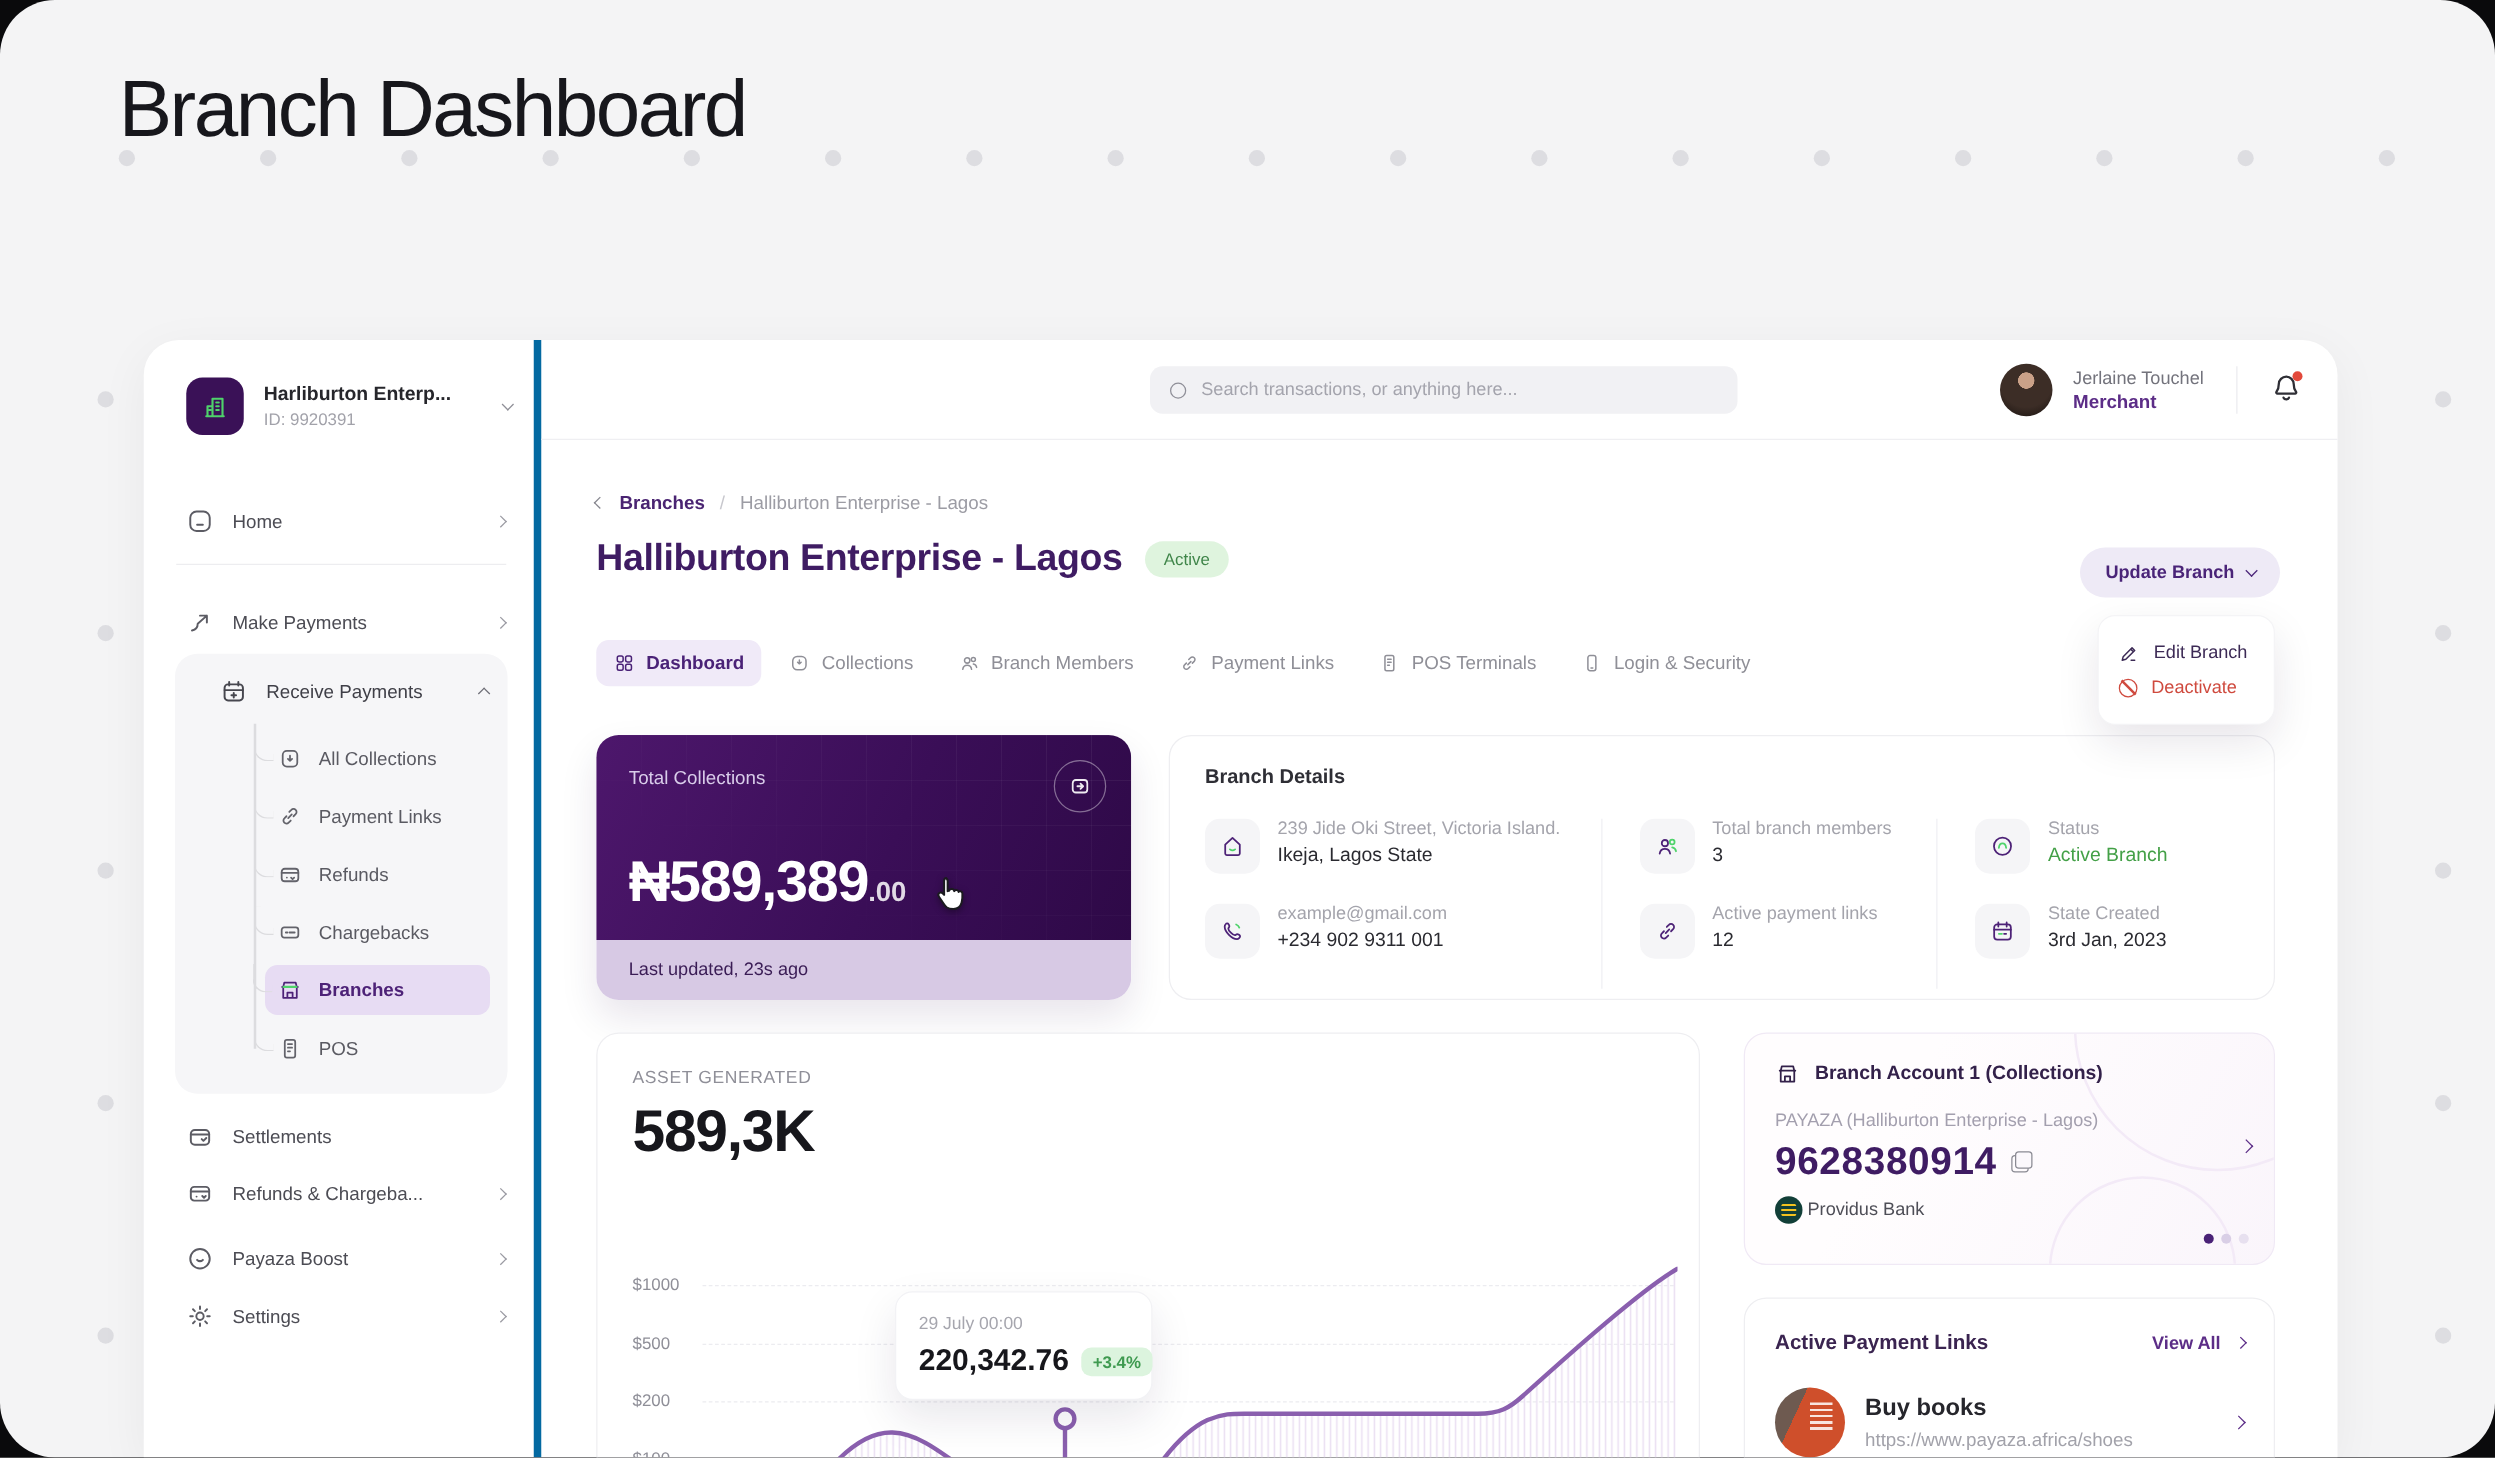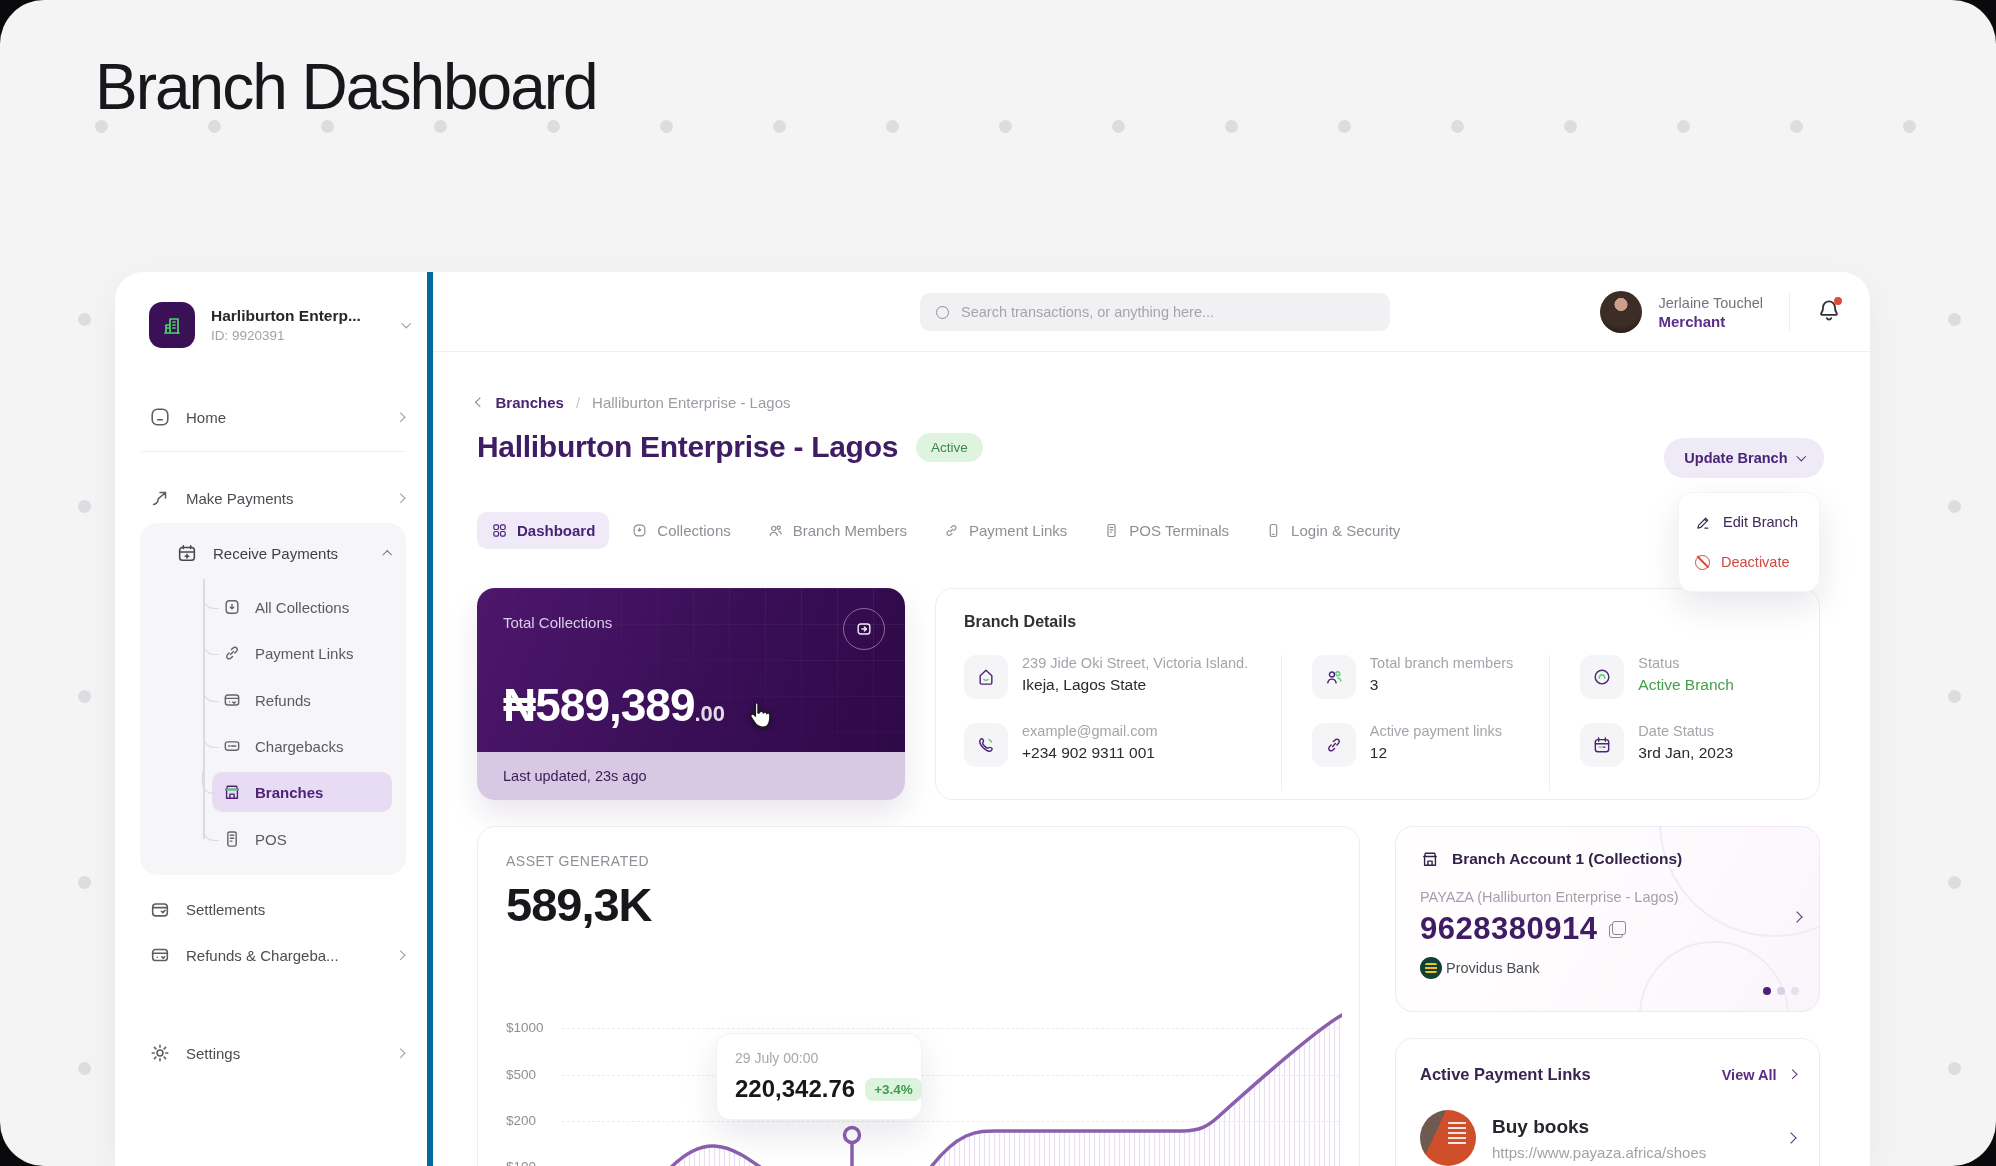--- a/index.html
+++ b/index.html
@@ -297,20 +297,28 @@
         <span>Settlements</span>
       </div>
       <div class="srow" style="top:663px">
         <svg class="ic" width="22" height="22" viewBox="0 0 24 24" style="color:#5c5c64">
             <rect x="4" y="6" width="16" height="12" rx="3"></rect>
             <path d="M4 10h16M9 14.5h.01M14 14l1.5 1.5 1.5-1.5"></path>
           </svg>
         <span>Refunds &amp; Chargeba...</span>
         <span class="chev r sm"></span>
       </div>
+      <div class="srow" style="top:715px">
+        <svg class="ic" width="22" height="22" viewBox="0 0 24 24" style="color:#5c5c64">
+            <rect x="3.5" y="3.5" width="17" height="17" rx="8.5"></rect>
+            <path d="M9.5 13c1.4 1.2 3.6 1.2 5 0"></path>
+          </svg>
+        <span>Payaza Boost</span>
+        <span class="chev r sm"></span>
+      </div>
       <div class="srow" style="top:761px">
         <svg class="ic" width="22" height="22" viewBox="0 0 24 24" style="color:#5c5c64">
             <circle cx="12" cy="12" r="3.2"></circle>
             <path d="M12 3.5v2.2M12 18.3v2.2M3.5 12h2.2M18.3 12h2.2M5.9 5.9l1.6 1.6M16.5 16.5l1.6 1.6M18.1 5.9l-1.6 1.6M7.5 16.5l-1.6 1.6"></path>
           </svg>
         <span>Settings</span>
         <span class="chev r sm"></span>
       </div>
     </div>
 
@@ -354,21 +362,21 @@
         <span class="chev d sm"></span>
       </button>
 
       <div class="dropdown">
         <div class="dd-row dd-edit">
           <svg class="ic" width="17" height="17" viewBox="0 0 24 24" style="color:#3c2a55">
               <path d="M4 20l1-4L15 6l3 3L8 19l-4 1zM13.5 7.5l3 3M14 20h4"></path>
             </svg>
           <span>Edit Branch</span>
         </div>
-        <div class="dd-row dd-deactivate" style="margin-top:12px">
+        <div class="dd-row dd-deactivate" style="margin-top:0">
           <span class="block-ic"></span>
           <span>Deactivate</span>
         </div>
       </div>
 
       <div class="tabs">
         <div class="tab active">
           <svg class="ic" width="17" height="17" viewBox="0 0 24 24">
               <rect x="4" y="4" width="6.6" height="6.6" rx="2"></rect>
               <rect x="13.4" y="4" width="6.6" height="6.6" rx="2"></rect>
@@ -500,21 +508,21 @@
             <div class="cell">
               <span class="cell-ic">
                   <svg class="ic" width="20" height="20" viewBox="0 0 24 24" style="color:#4d2277">
                     <rect x="4" y="5.5" width="16" height="14.5" rx="3"></rect>
                     <path d="M8 3.5v4M16 3.5v4M4 10.5h16"></path>
                     <path d="M8.5 14.5h3" stroke="#4fd36b"></path>
                     <path d="M13.5 14.5h2"></path>
                   </svg>
                 </span>
               <span>
-                <div class="cell-top">Date Status</div>
+                <div class="cell-top">State Created</div>
                 <div class="cell-val">3rd Jan, 2023</div>
               </span>
             </div>
           </div>
         </div>
       </div>
 
       <div class="card-asset">
         <div class="ag-label">ASSET GENERATED</div>
         <div class="ag-value">589,3K</div>

